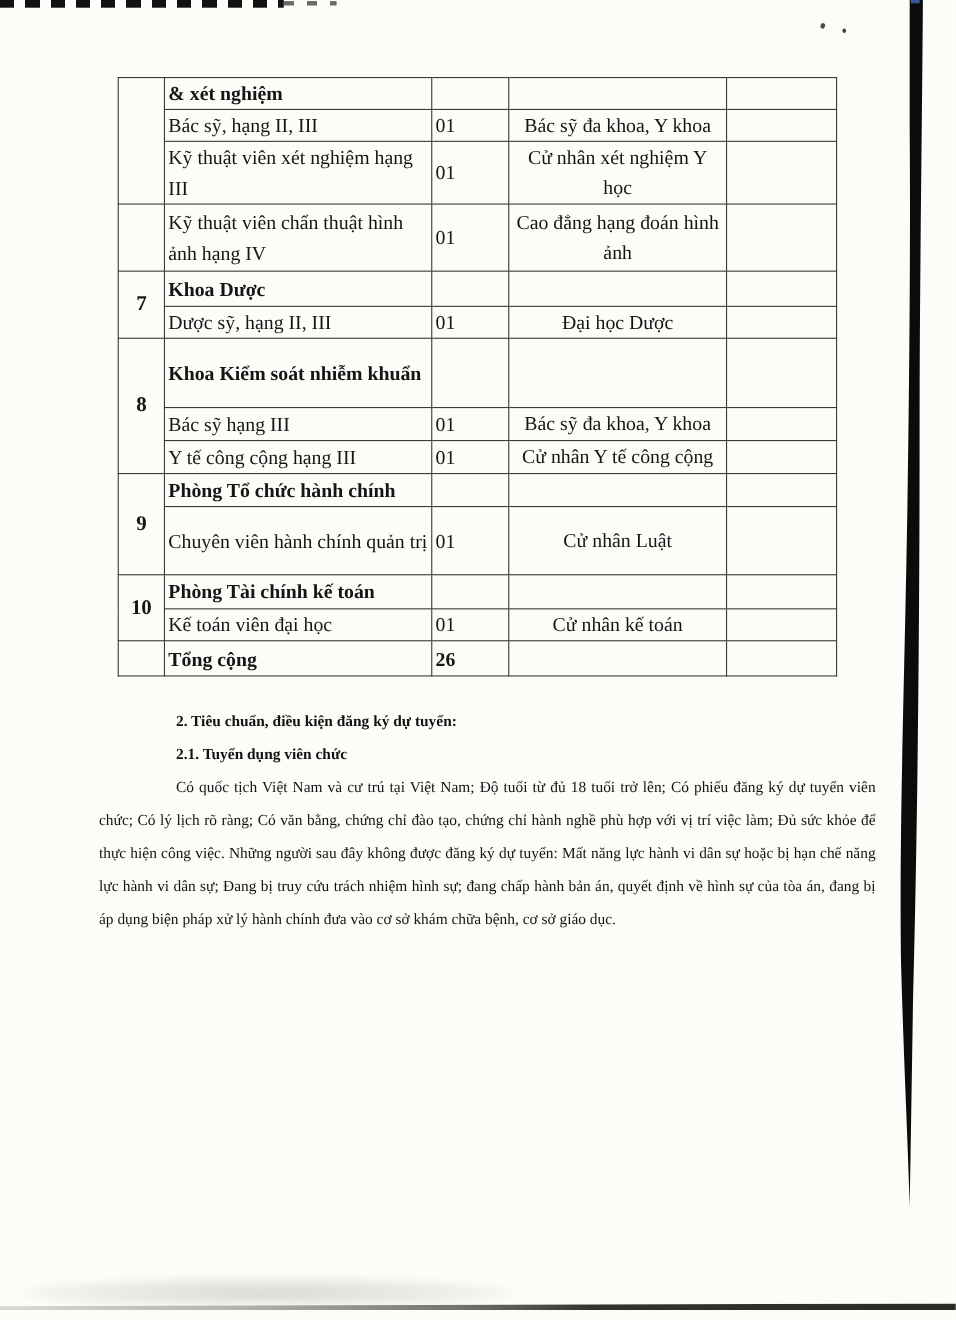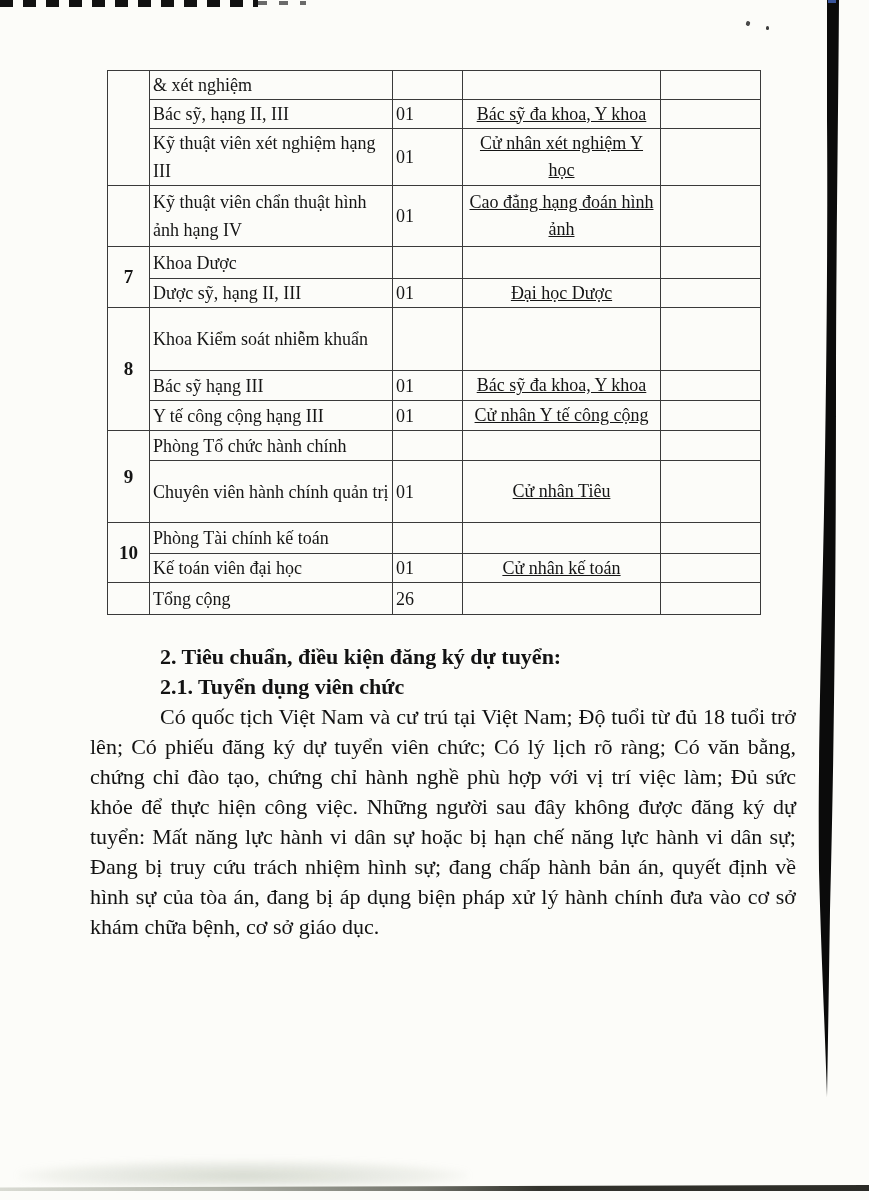--- a/index.html
+++ b/index.html
@@ -55,28 +55,28 @@
   }
   table.positions td {
     border: 1.6px solid #3a3a3a;
     vertical-align: middle;
     padding: 0 3px;
     overflow: hidden;
   }
   td.c-num  { text-align: center; font-weight: bold; font-size: 19px; }
   td.c-name { text-align: left; padding-left: 8px; padding-right: 2px; }
   td.c-qty  { text-align: left; }
-  td.c-qual { text-align: center; line-height: 27px; text-decoration: underline; }
+  td.c-qual { text-align: center; line-height: 27px; }
   td.c-note { }
-  .bold { font-weight: normal; }
+  .bold { font-weight: bold; }
 
   
   .bodytext {
     position: absolute; left: 90px; top: 642px; width: 706px;
-    font-size: 22px; line-height: 30px;
+    font-size: 14px; line-height: 30px;
     color: #121212;
   }
   .bodytext .h { font-weight: bold; margin-left: 70px; }
   .bodytext p.para { text-align: justify; text-indent: 70px; margin: 0; }
 </style>
 </head>
 <body>
 
 <div class="page">
 
@@ -155,21 +155,21 @@
       <tr style="height:30px">
         <td class="c-num" rowspan="2">9</td>
         <td class="c-name bold">Phòng Tổ chức hành chính</td>
         <td class="c-qty"></td>
         <td class="c-qual"></td>
         <td class="c-note"></td>
       </tr>
       <tr style="height:62px">
         <td class="c-name">Chuyên viên hành chính quản trị</td>
         <td class="c-qty">01</td>
-        <td class="c-qual">Cử nhân Tiêu</td>
+        <td class="c-qual">Cử nhân Luật</td>
         <td class="c-note"></td>
       </tr>
       <tr style="height:31px">
         <td class="c-num" rowspan="2">10</td>
         <td class="c-name bold">Phòng Tài chính kế toán</td>
         <td class="c-qty"></td>
         <td class="c-qual"></td>
         <td class="c-note"></td>
       </tr>
       <tr style="height:27px">

